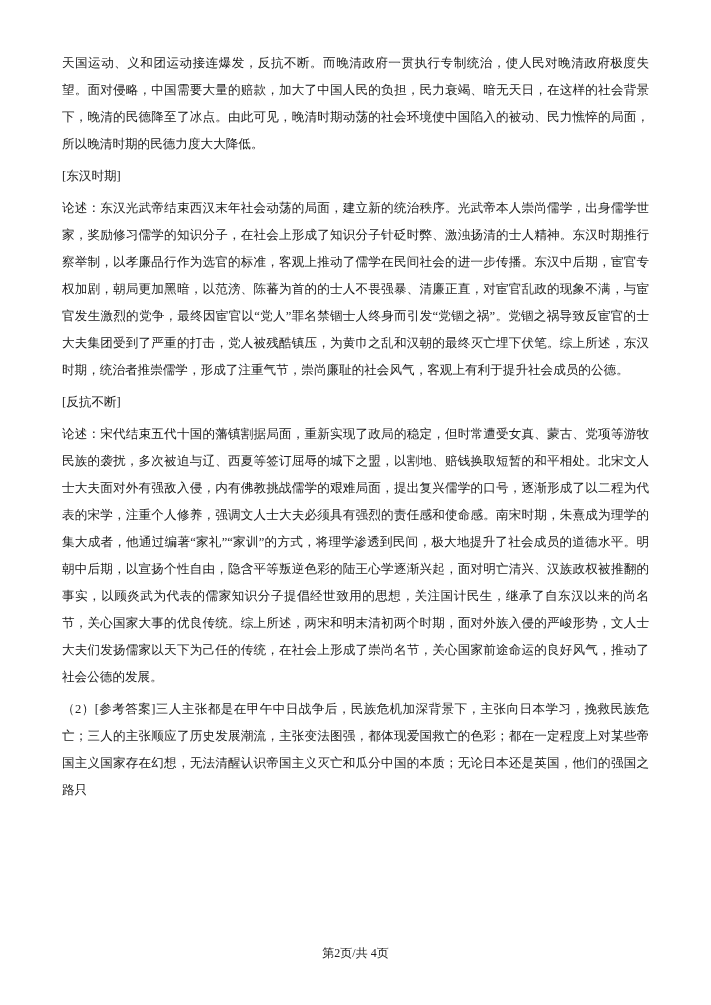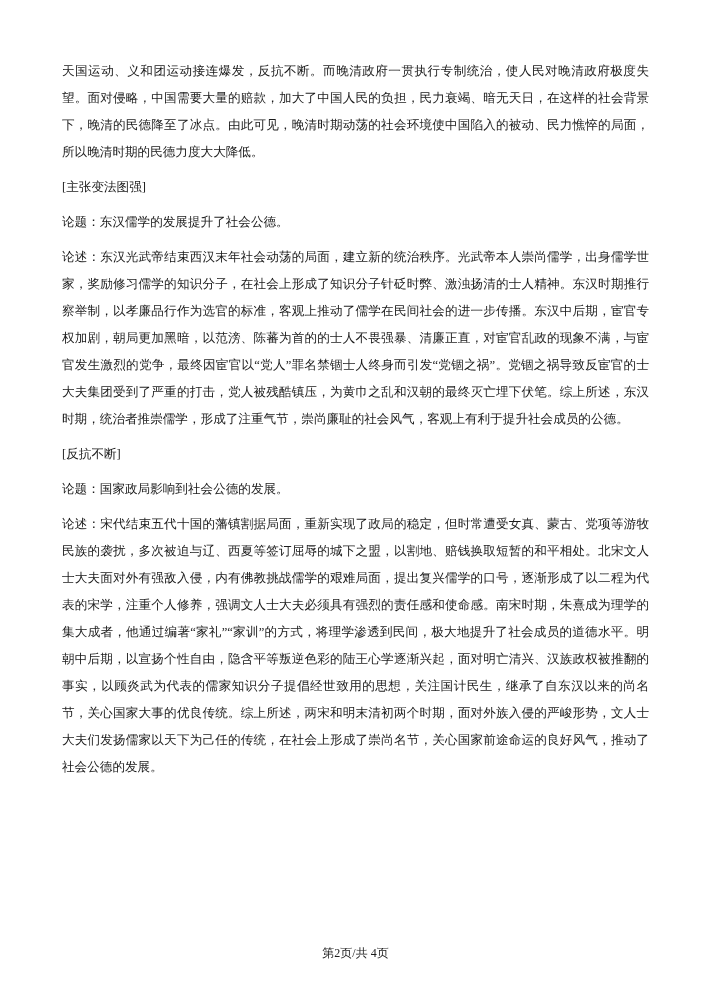--- a/index.html
+++ b/index.html
@@ -21,40 +21,39 @@
       left: 62px;
       top: 50px;
       width: 587px;
       font-size: 12.6px;
       line-height: 27px;
       text-align: justify;
       text-justify: inter-ideograph;
       word-break: break-all;
     }
     .doc-content p {
-      margin: 8px 0 5px 0;
+      margin: 0 0 5px 0;
     }
     .doc-footer {
       position: absolute;
       left: 0;
       top: 944px;
       width: 100%;
       text-align: center;
       font-size: 12px;
       line-height: 18px;
       color: #1a1a1a;
     }
   </style>
 </head>
 <body>
 
 <div class="doc-page">
   <div class="doc-content">
     <p>天国运动、义和团运动接连爆发，反抗不断。而晚清政府一贯执行专制统治，使人民对晚清政府极度失望。面对侵略，中国需要大量的赔款，加大了中国人民的负担，民力衰竭、暗无天日，在这样的社会背景下，晚清的民德降至了冰点。由此可见，晚清时期动荡的社会环境使中国陷入的被动、民力憔悴的局面，所以晚清时期的民德力度大大降低。</p>
-    <p>[主张变法图强]</p>
-    <p>论题：东汉儒学的发展提升了社会公德。</p>
+    <p>[东汉时期]</p>
     <p>论述：东汉光武帝结束西汉末年社会动荡的局面，建立新的统治秩序。光武帝本人崇尚儒学，出身儒学世家，奖励修习儒学的知识分子，在社会上形成了知识分子针砭时弊、激浊扬清的士人精神。东汉时期推行察举制，以孝廉品行作为选官的标准，客观上推动了儒学在民间社会的进一步传播。东汉中后期，宦官专权加剧，朝局更加黑暗，以范滂、陈蕃为首的的士人不畏强暴、清廉正直，对宦官乱政的现象不满，与宦官发生激烈的党争，最终因宦官以“党人”罪名禁锢士人终身而引发“党锢之祸”。党锢之祸导致反宦官的士大夫集团受到了严重的打击，党人被残酷镇压，为黄巾之乱和汉朝的最终灭亡埋下伏笔。综上所述，东汉时期，统治者推崇儒学，形成了注重气节，崇尚廉耻的社会风气，客观上有利于提升社会成员的公德。</p>
     <p>[反抗不断]</p>
-    <p>论题：国家政局影响到社会公德的发展。</p>
     <p>论述：宋代结束五代十国的藩镇割据局面，重新实现了政局的稳定，但时常遭受女真、蒙古、党项等游牧民族的袭扰，多次被迫与辽、西夏等签订屈辱的城下之盟，以割地、赔钱换取短暂的和平相处。北宋文人士大夫面对外有强敌入侵，内有佛教挑战儒学的艰难局面，提出复兴儒学的口号，逐渐形成了以二程为代表的宋学，注重个人修养，强调文人士大夫必须具有强烈的责任感和使命感。南宋时期，朱熹成为理学的集大成者，他通过编著“家礼”“家训”的方式，将理学渗透到民间，极大地提升了社会成员的道德水平。明朝中后期，以宣扬个性自由，隐含平等叛逆色彩的陆王心学逐渐兴起，面对明亡清兴、汉族政权被推翻的事实，以顾炎武为代表的儒家知识分子提倡经世致用的思想，关注国计民生，继承了自东汉以来的尚名节，关心国家大事的优良传统。综上所述，两宋和明末清初两个时期，面对外族入侵的严峻形势，文人士大夫们发扬儒家以天下为己任的传统，在社会上形成了崇尚名节，关心国家前途命运的良好风气，推动了社会公德的发展。</p>
+    <p>（2）[参考答案]三人主张都是在甲午中日战争后，民族危机加深背景下，主张向日本学习，挽救民族危亡；三人的主张顺应了历史发展潮流，主张变法图强，都体现爱国救亡的色彩；都在一定程度上对某些帝国主义国家存在幻想，无法清醒认识帝国主义灭亡和瓜分中国的本质；无论日本还是英国，他们的强国之路只</p>
   </div>
   <div class="doc-footer">第2页/共 4页</div>
 </div>
 
 </body></html>

